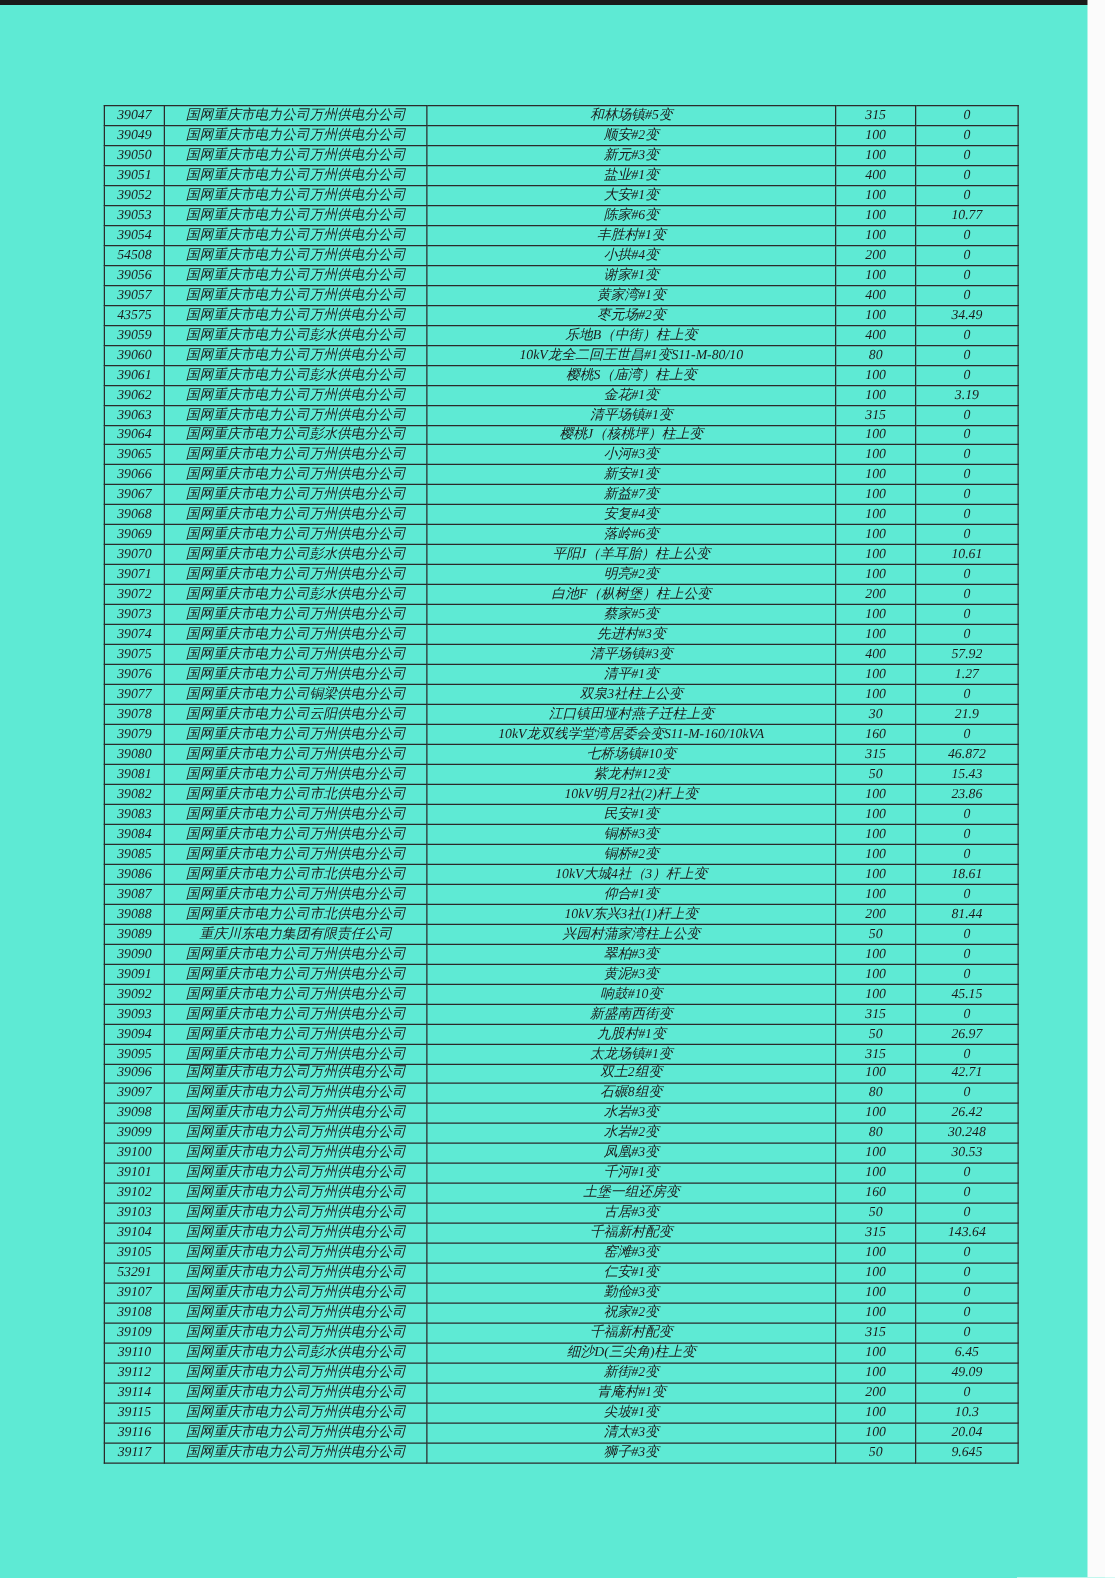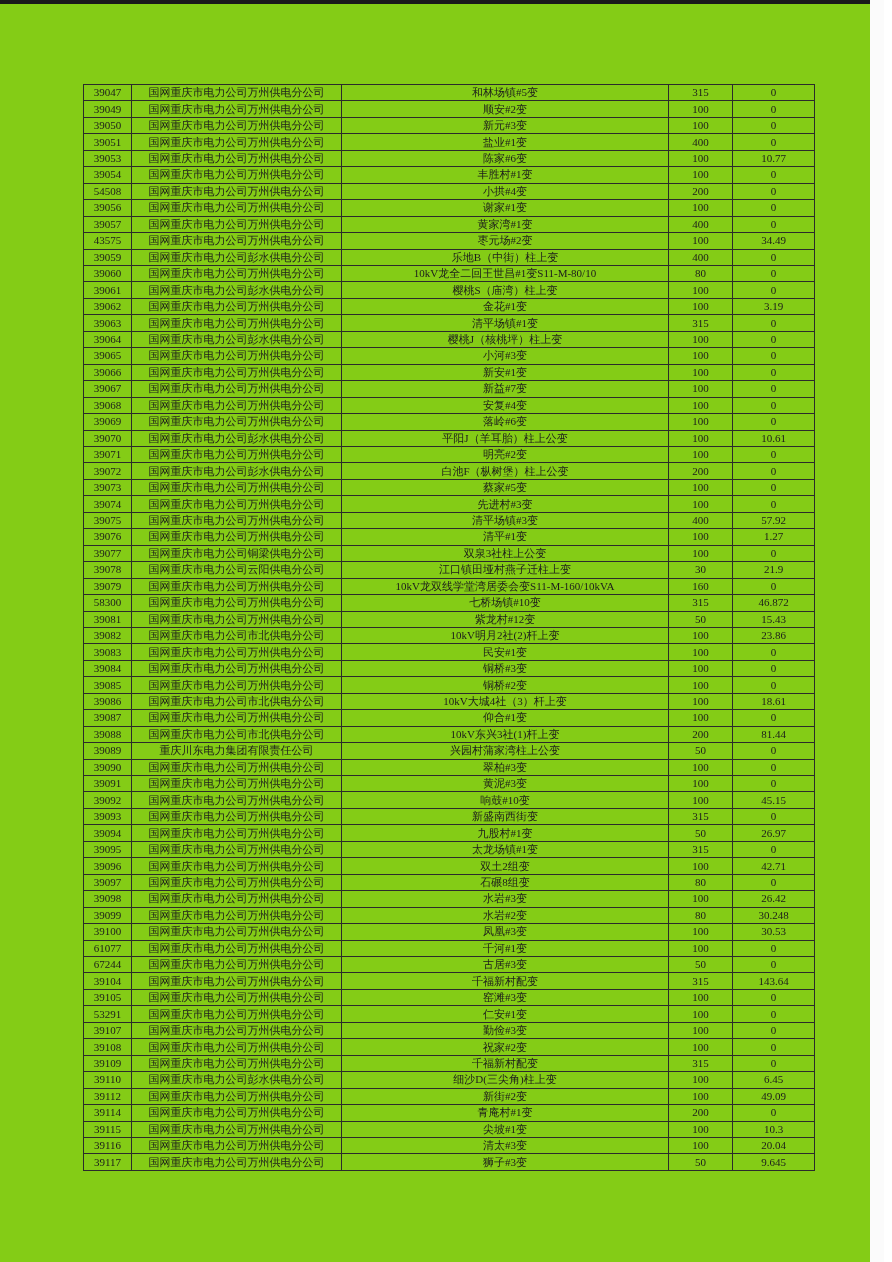--- a/index.html
+++ b/index.html
@@ -4,23 +4,24 @@
 <style>
   html, body {
     margin: 0;
     padding: 0;
     background: #ffffff;
   }
   .canvas {
     position: relative;
     width: 884px;
     height: 1262px;
-    background: #84cc16;
+    background: #5eead4;
     overflow: hidden;
     font-family: "Liberation Serif", "DejaVu Serif", serif;
+    font-style: italic;
   }
   .top-bar {
     position: absolute;
     top: 0;
     left: 0;
     width: 892px;
     height: 4px;
     background: #1a1a1a;
   }
   .page-right-edge {
@@ -95,20 +96,27 @@
           <td>0</td>
         </tr>
         <tr>
           <td>39051</td>
           <td>国网重庆市电力公司万州供电分公司</td>
           <td>盐业#1变</td>
           <td>400</td>
           <td>0</td>
         </tr>
         <tr>
+          <td>39052</td>
+          <td>国网重庆市电力公司万州供电分公司</td>
+          <td>大安#1变</td>
+          <td>100</td>
+          <td>0</td>
+        </tr>
+        <tr>
           <td>39053</td>
           <td>国网重庆市电力公司万州供电分公司</td>
           <td>陈家#6变</td>
           <td>100</td>
           <td>10.77</td>
         </tr>
         <tr>
           <td>39054</td>
           <td>国网重庆市电力公司万州供电分公司</td>
           <td>丰胜村#1变</td>
@@ -284,21 +292,21 @@
           <td>21.9</td>
         </tr>
         <tr>
           <td>39079</td>
           <td>国网重庆市电力公司万州供电分公司</td>
           <td>10kV龙双线学堂湾居委会变S11-M-160/10kVA</td>
           <td>160</td>
           <td>0</td>
         </tr>
         <tr>
-          <td>58300</td>
+          <td>39080</td>
           <td>国网重庆市电力公司万州供电分公司</td>
           <td>七桥场镇#10变</td>
           <td>315</td>
           <td>46.872</td>
         </tr>
         <tr>
           <td>39081</td>
           <td>国网重庆市电力公司万州供电分公司</td>
           <td>紫龙村#12变</td>
           <td>50</td>
@@ -431,28 +439,35 @@
           <td>30.248</td>
         </tr>
         <tr>
           <td>39100</td>
           <td>国网重庆市电力公司万州供电分公司</td>
           <td>凤凰#3变</td>
           <td>100</td>
           <td>30.53</td>
         </tr>
         <tr>
-          <td>61077</td>
+          <td>39101</td>
           <td>国网重庆市电力公司万州供电分公司</td>
           <td>千河#1变</td>
           <td>100</td>
           <td>0</td>
         </tr>
         <tr>
-          <td>67244</td>
+          <td>39102</td>
+          <td>国网重庆市电力公司万州供电分公司</td>
+          <td>土堡一组还房变</td>
+          <td>160</td>
+          <td>0</td>
+        </tr>
+        <tr>
+          <td>39103</td>
           <td>国网重庆市电力公司万州供电分公司</td>
           <td>古居#3变</td>
           <td>50</td>
           <td>0</td>
         </tr>
         <tr>
           <td>39104</td>
           <td>国网重庆市电力公司万州供电分公司</td>
           <td>千福新村配变</td>
           <td>315</td>

